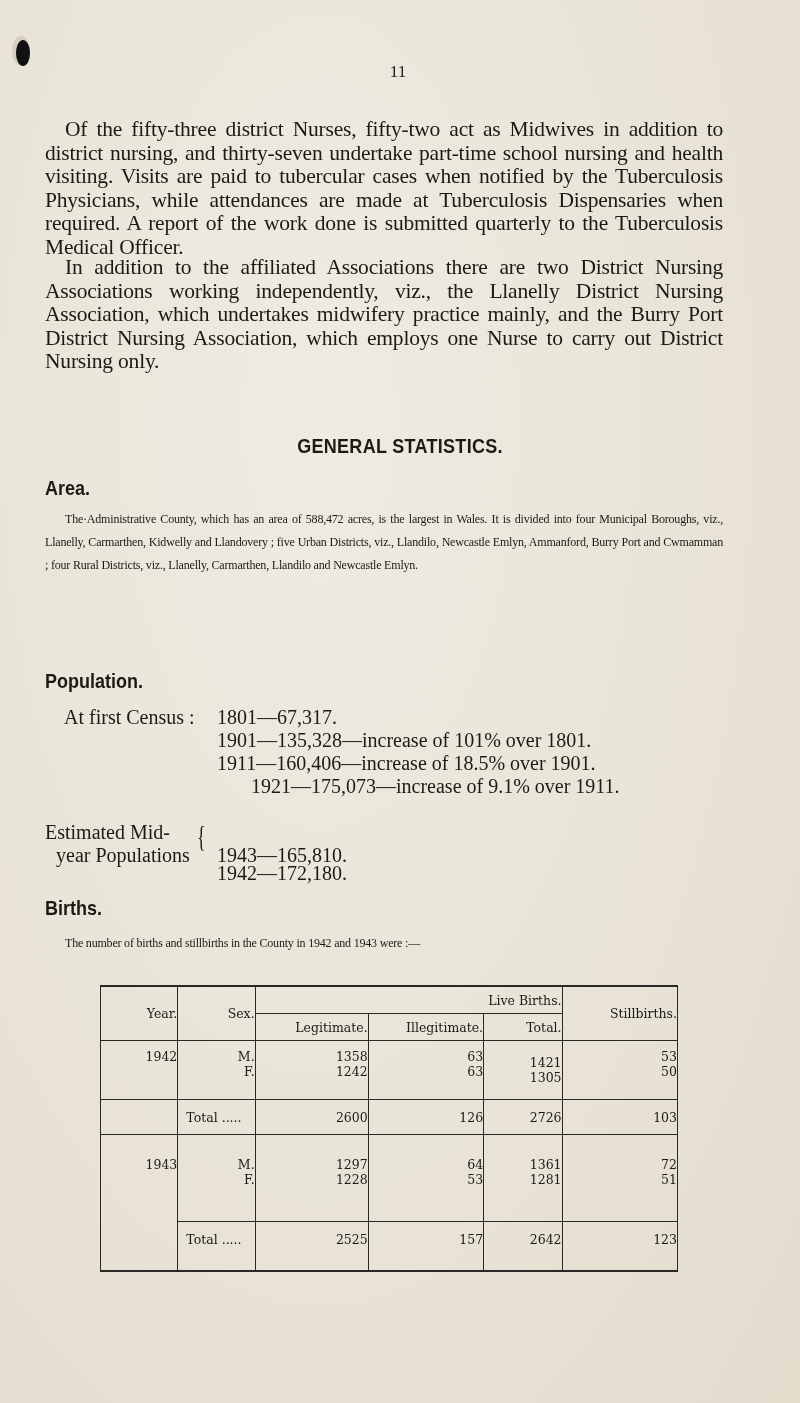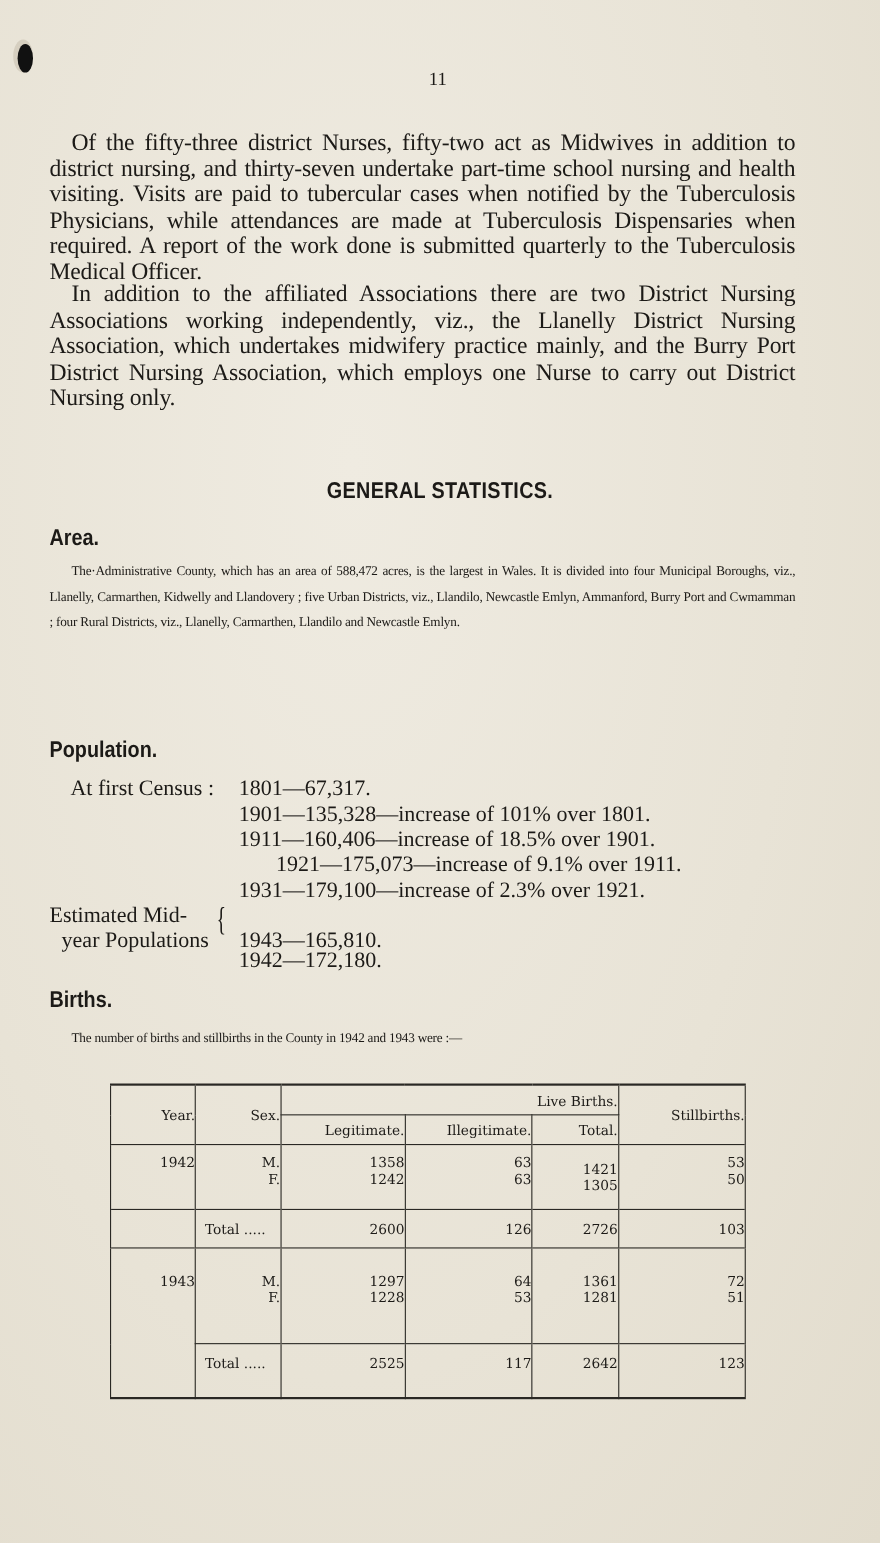--- a/index.html
+++ b/index.html
@@ -50,21 +50,20 @@
   <div class="subhead" style="top:477px;">Area.</div>
   <p class="para indent mod" style="top:508px; margin:0;">The·Administrative County, which has an area of 588,472 acres, is the largest in Wales. It is divided into four Municipal Boroughs, viz., Llanelly, Carmarthen, Kidwelly and Llandovery ; five Urban Districts, viz., Llandilo, Newcastle Emlyn, Ammanford, Burry Port and Cwmamman ; four Rural Districts, viz., Llanelly, Carmarthen, Llandilo and Newcastle Emlyn.</p>
 
   <div class="subhead" style="top:670px;">Population.</div>
 
   <div class="pop" style="left:64px; top:707px;">At first Census :</div>
   <div class="pop" style="left:217px; top:707px;">1801—67,317.</div>
   <div class="pop" style="left:217px; top:730px;">1901—135,328—increase of 101% over 1801.</div>
   <div class="pop" style="left:217px; top:753px;">1911—160,406—increase of 18.5% over 1901.</div>
   <div class="pop" style="left:217px; top:776px;margin-left:34px;">1921—175,073—increase of 9.1% over 1911.</div>
-  <div class="pop" style="left:217px; top:799px;">1931—179,100—increase of 2.3% over 1921.</div>
 
   <div class="pop" style="left:45px; top:822px;">Estimated Mid-</div>
   <div class="pop" style="left:56px; top:845px;">year Populations</div>
   <div class="brace" style="left:194px; top:821px;">{</div>
   <div class="pop" style="left:217px; top:822px;margin-top:41px;">1942—172,180.</div>
   <div class="pop" style="left:217px; top:845px;">1943—165,810.</div>
 
   <div class="subhead" style="top:897px;">Births.</div>
   <p class="para indent mod" style="top:932px; margin:0;">The number of births and stillbirths in the County in 1942 and 1943 were :—</p>
 
@@ -141,19 +140,19 @@
             <span>1281</span>
           </td>
       <td class="cellstack" style="vertical-align:top; padding-top:22px;">
             <span>72</span>
             <span>51</span>
           </td>
     </tr>
     <tr class="botrule">
       <td style="height:38px; text-align:left; padding-left:8px; vertical-align:top; padding-top:10px; border-top:1.5px solid #2a2824;">Total .....</td>
       <td style="vertical-align:top; padding-top:10px; border-top:1.5px solid #2a2824;">2525</td>
-      <td style="vertical-align:top; padding-top:10px; border-top:1.5px solid #2a2824;">117</td>
+      <td style="vertical-align:top; padding-top:10px; border-top:1.5px solid #2a2824;">157</td>
       <td style="vertical-align:top; padding-top:10px; border-top:1.5px solid #2a2824;">2642</td>
       <td style="vertical-align:top; padding-top:10px; border-top:1.5px solid #2a2824;">123</td>
     </tr>
   </tbody>
     </table>
 </div>
 
 </body></html>

